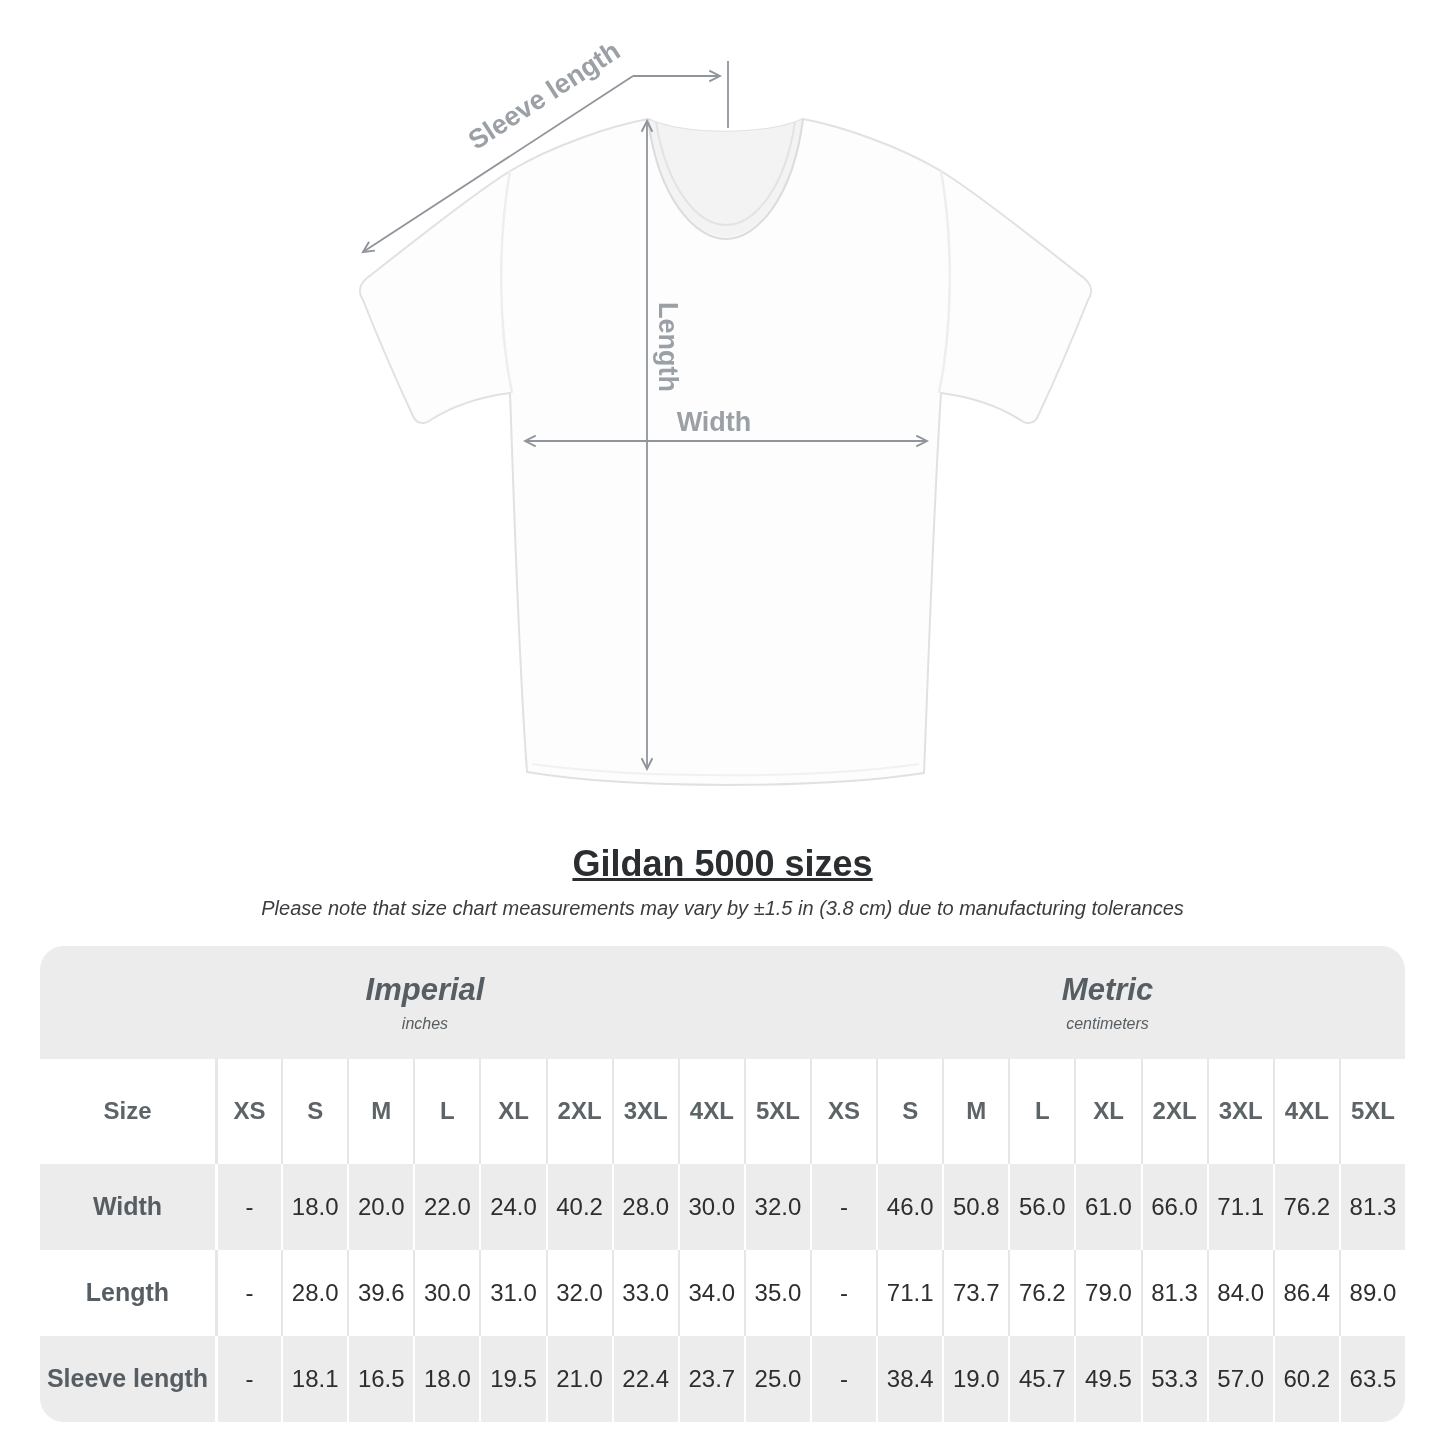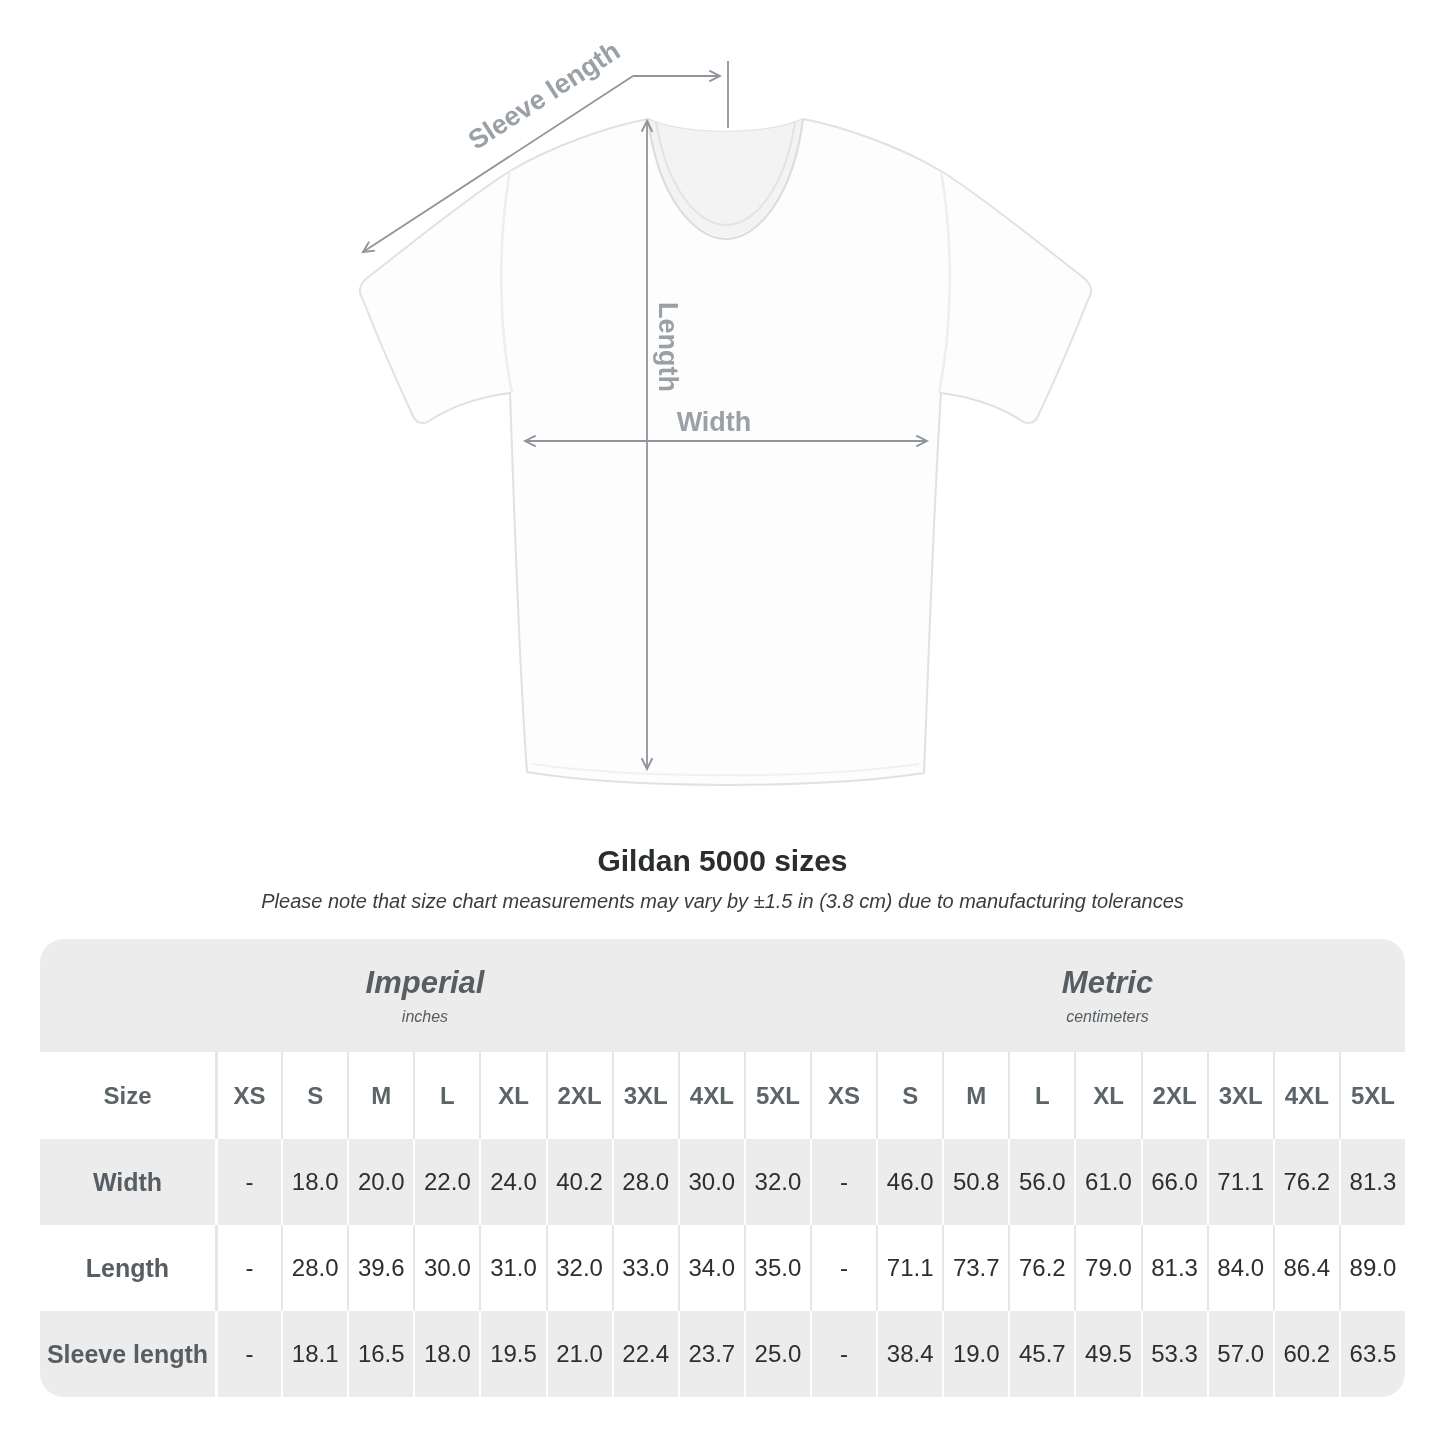--- a/index.html
+++ b/index.html
@@ -20,21 +20,21 @@
   }
   .diagram{position:relative;height:820px;width:1445px;}
   .diagram svg{display:block;width:1445px;height:820px;}
   .annot-label{
     fill:var(--annot);
     font-family:"Liberation Sans", sans-serif;
     font-weight:bold;font-size:27px;
   }
   h1.page-title{
     margin:24px 4px 0;text-align:center;
-    font-size:30px;font-weight:bold;color:var(--title-text);line-height:1.1;
+    font-size:36px;font-weight:bold;color:var(--title-text);line-height:1.1;text-decoration:underline;
   }
   p.subtitle{
     margin:12px 0 0;text-align:center;font-style:italic;
     font-size:20px;color:#3a3d40;line-height:1.2;
   }
   table.size-table{
     border-collapse:separate;border-spacing:0;table-layout:fixed;
     width:1365px;margin:26px auto 0;
   }
   .band-cell{
@@ -43,21 +43,21 @@
   }
   .band-left{border-top-left-radius:24px;}
   .band-right{border-top-right-radius:24px;}
   .band-title{
     font-size:31px;font-weight:bold;font-style:italic;color:var(--head-text);
   }
   .band-unit{
     margin-top:7px;font-size:16px;font-style:italic;font-weight:normal;color:var(--head-text);
   }
   .size-row th{
-    height:87px;background:#ffffff;text-align:center;vertical-align:middle;
+    height:105px;background:#ffffff;text-align:center;vertical-align:middle;
     font-size:24px;font-weight:bold;color:#5d6468;padding:0;
   }
   .size-row th + th{border-left:2px solid var(--sep-light);}
   .size-row th:nth-child(2){border-left-width:3px;}
   tbody tr{height:86px;}
   tbody th.row-label{
     text-align:center;vertical-align:middle;font-size:25px;font-weight:bold;
     color:var(--head-text);padding:0;
   }
   tbody td{

